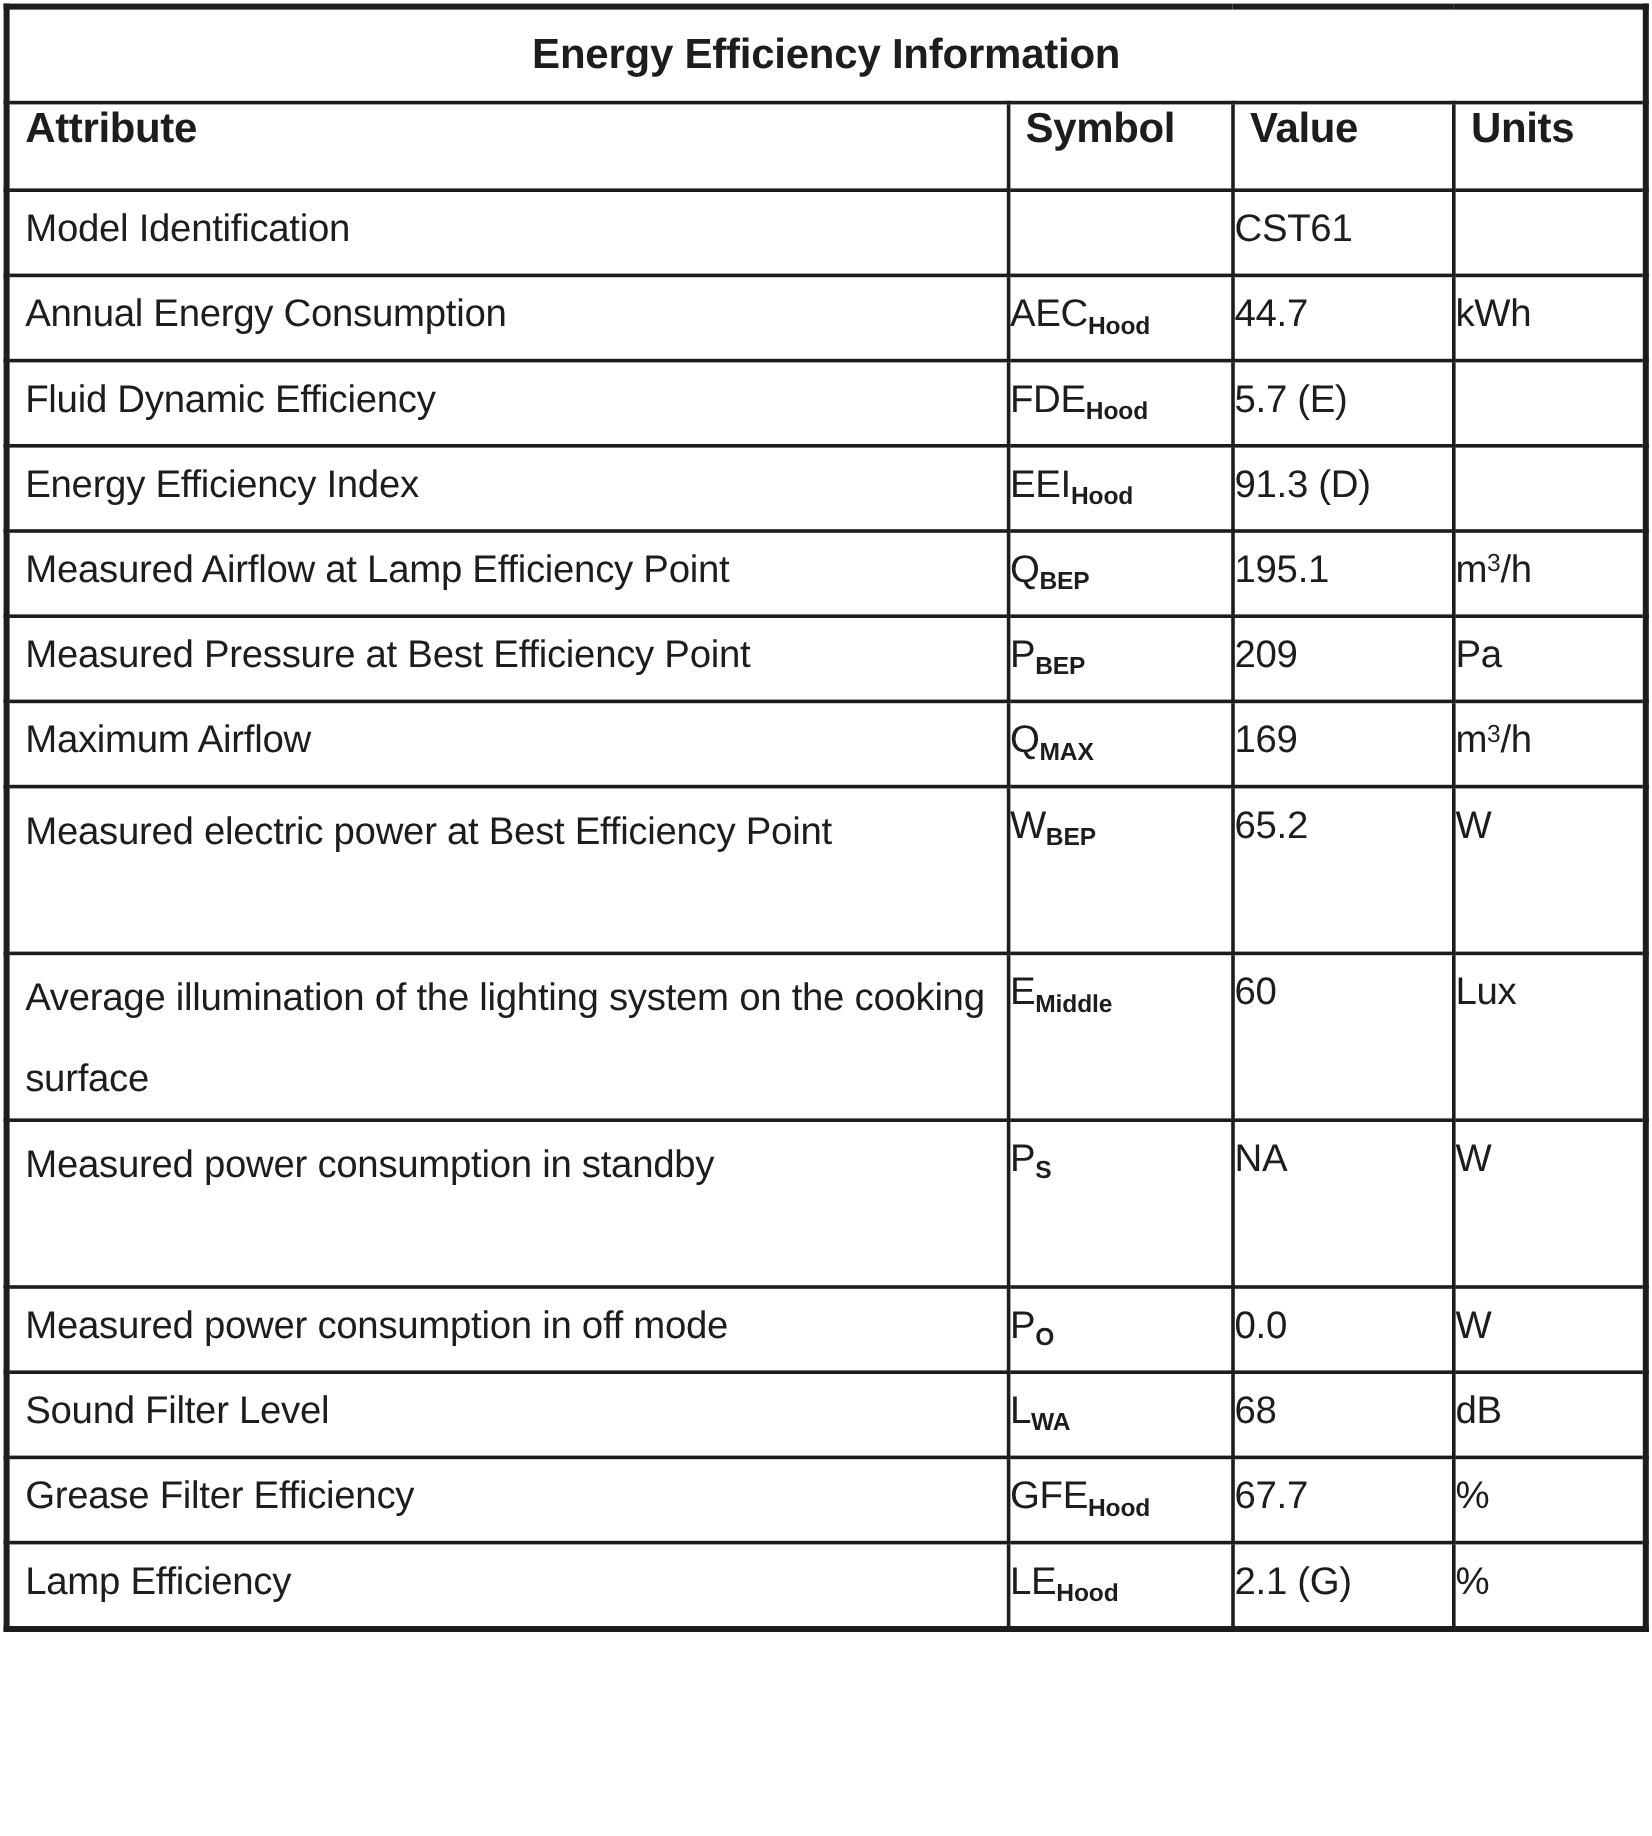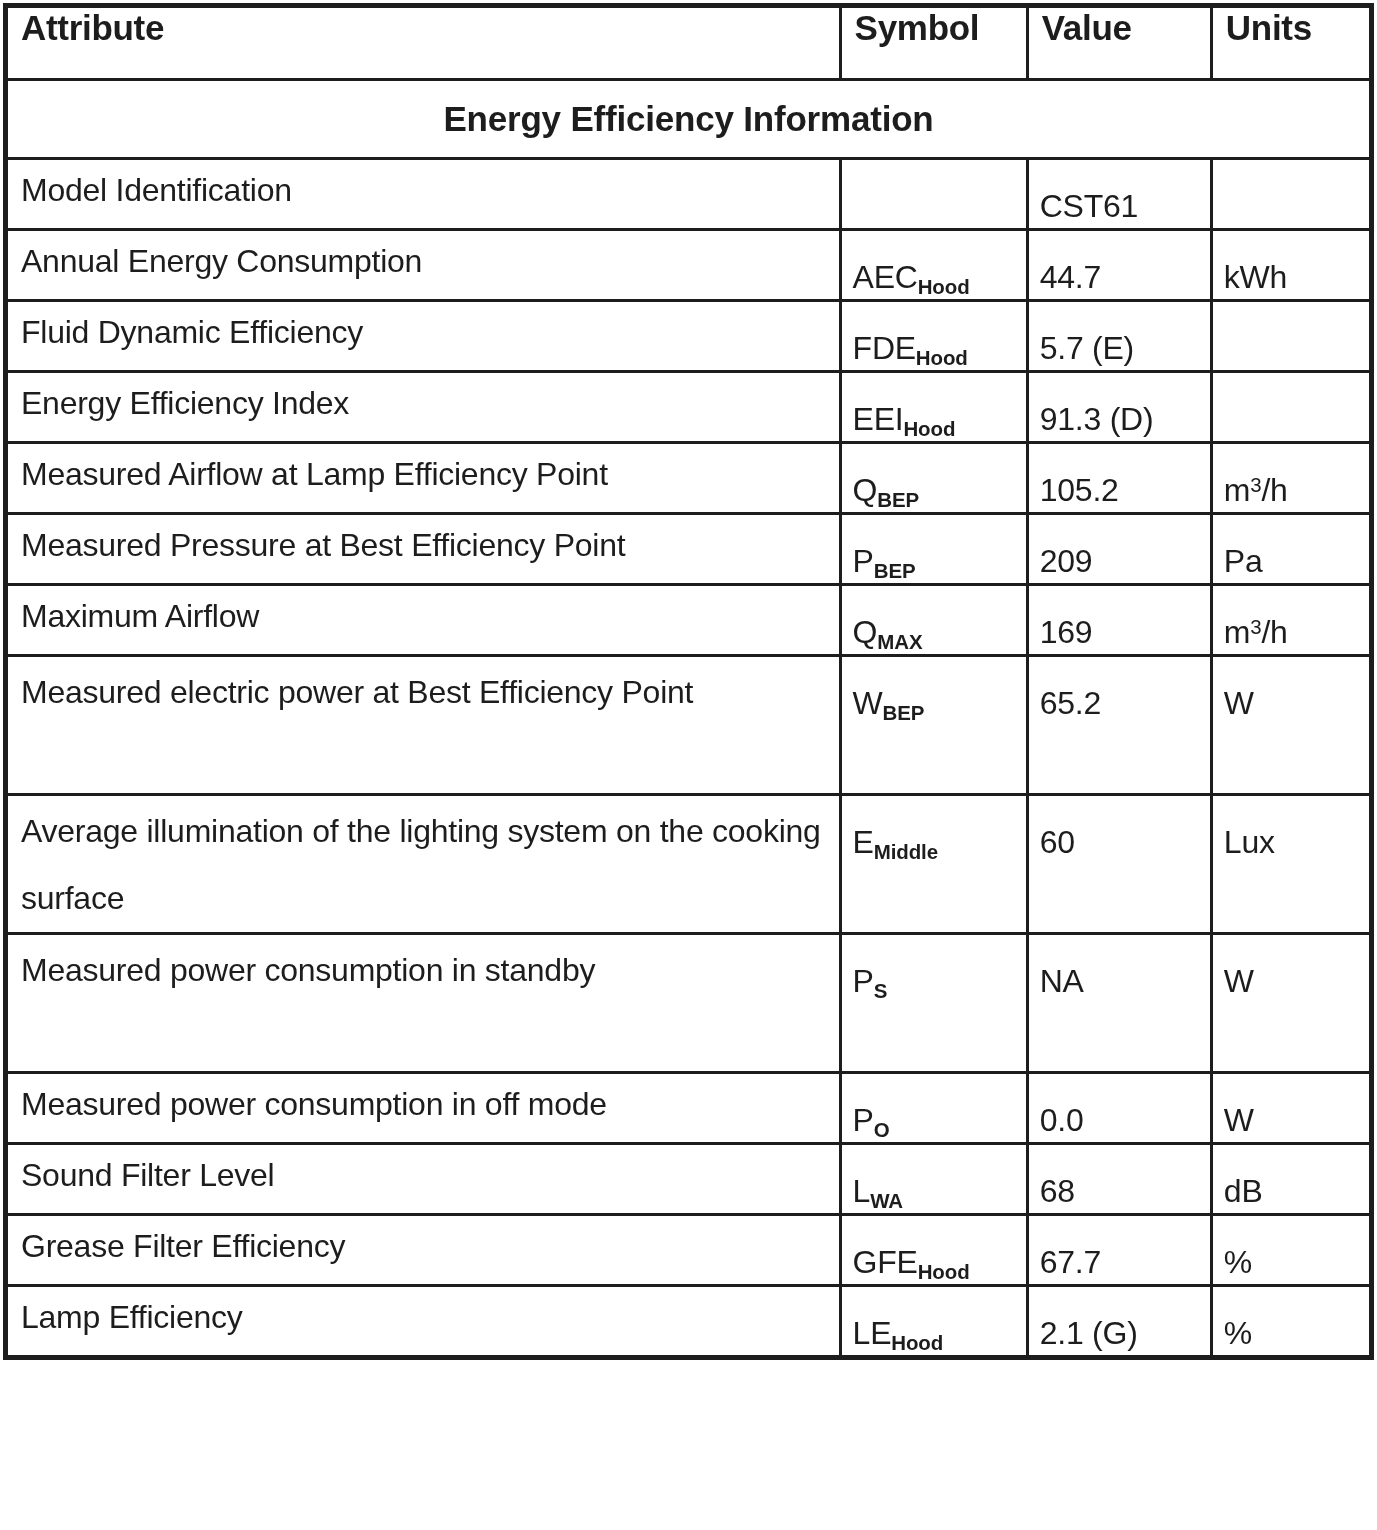--- a/index.html
+++ b/index.html
@@ -75,22 +75,21 @@
   .cell-inner {
     font-size: 32px;
     font-weight: 400;
     line-height: 1.0;
     padding: 14px 6px 0 13px;
     letter-spacing: -0.25px;
   }
   .cell-inner.sym,
   .cell-inner.val,
   .cell-inner.unit {
-    padding-left: 11px;
-    margin-top: 16px;
+    padding-left: 0;
   }
 
   
   .cell-inner.wrap {
     line-height: 2.08;
     padding-top: 2px;
   }
 
   
   tr.r-1 > td { height: 68px; }
@@ -119,38 +118,38 @@
 <div class="sheet">
   <table class="eei">
     <colgroup>
       <col class="c-attr">
         <col class="c-sym">
         <col class="c-val">
         <col class="c-unit">
     </colgroup>
     <tbody id="table-body">
       <tr>
+        <td class="title-cell" colspan="4">
+          <div class="title-text">Energy Efficiency Information</div>
+        </td>
+      </tr>
+      <tr>
         <td class="hdr-cell">
           <div class="hdr-text">Attribute</div>
         </td>
         <td class="hdr-cell">
           <div class="hdr-text">Symbol</div>
         </td>
         <td class="hdr-cell">
           <div class="hdr-text">Value</div>
         </td>
         <td class="hdr-cell">
           <div class="hdr-text">Units</div>
         </td>
       </tr>
-      <tr>
-        <td class="title-cell" colspan="4">
-          <div class="title-text">Energy Efficiency Information</div>
-        </td>
-      </tr>
     <tr class="r-1">
           <td>
             <div class="cell-inner">Model Identification</div>
           </td>
           <td>
             <div class="cell-inner sym">&nbsp;</div>
           </td>
           <td>
             <div class="cell-inner val">CST61</div>
           </td>
@@ -201,21 +200,21 @@
           </td>
         </tr>
         <tr class="r-1">
           <td>
             <div class="cell-inner">Measured Airflow at Lamp Efficiency Point</div>
           </td>
           <td>
             <div class="cell-inner sym">Q<sub>BEP</sub></div>
           </td>
           <td>
-            <div class="cell-inner val">105.2</div>
+            <div class="cell-inner val">195.1</div>
           </td>
           <td>
             <div class="cell-inner unit">m<sup>3</sup>/h</div>
           </td>
         </tr>
         <tr class="r-1">
           <td>
             <div class="cell-inner">Measured Pressure at Best Efficiency Point</div>
           </td>
           <td>

